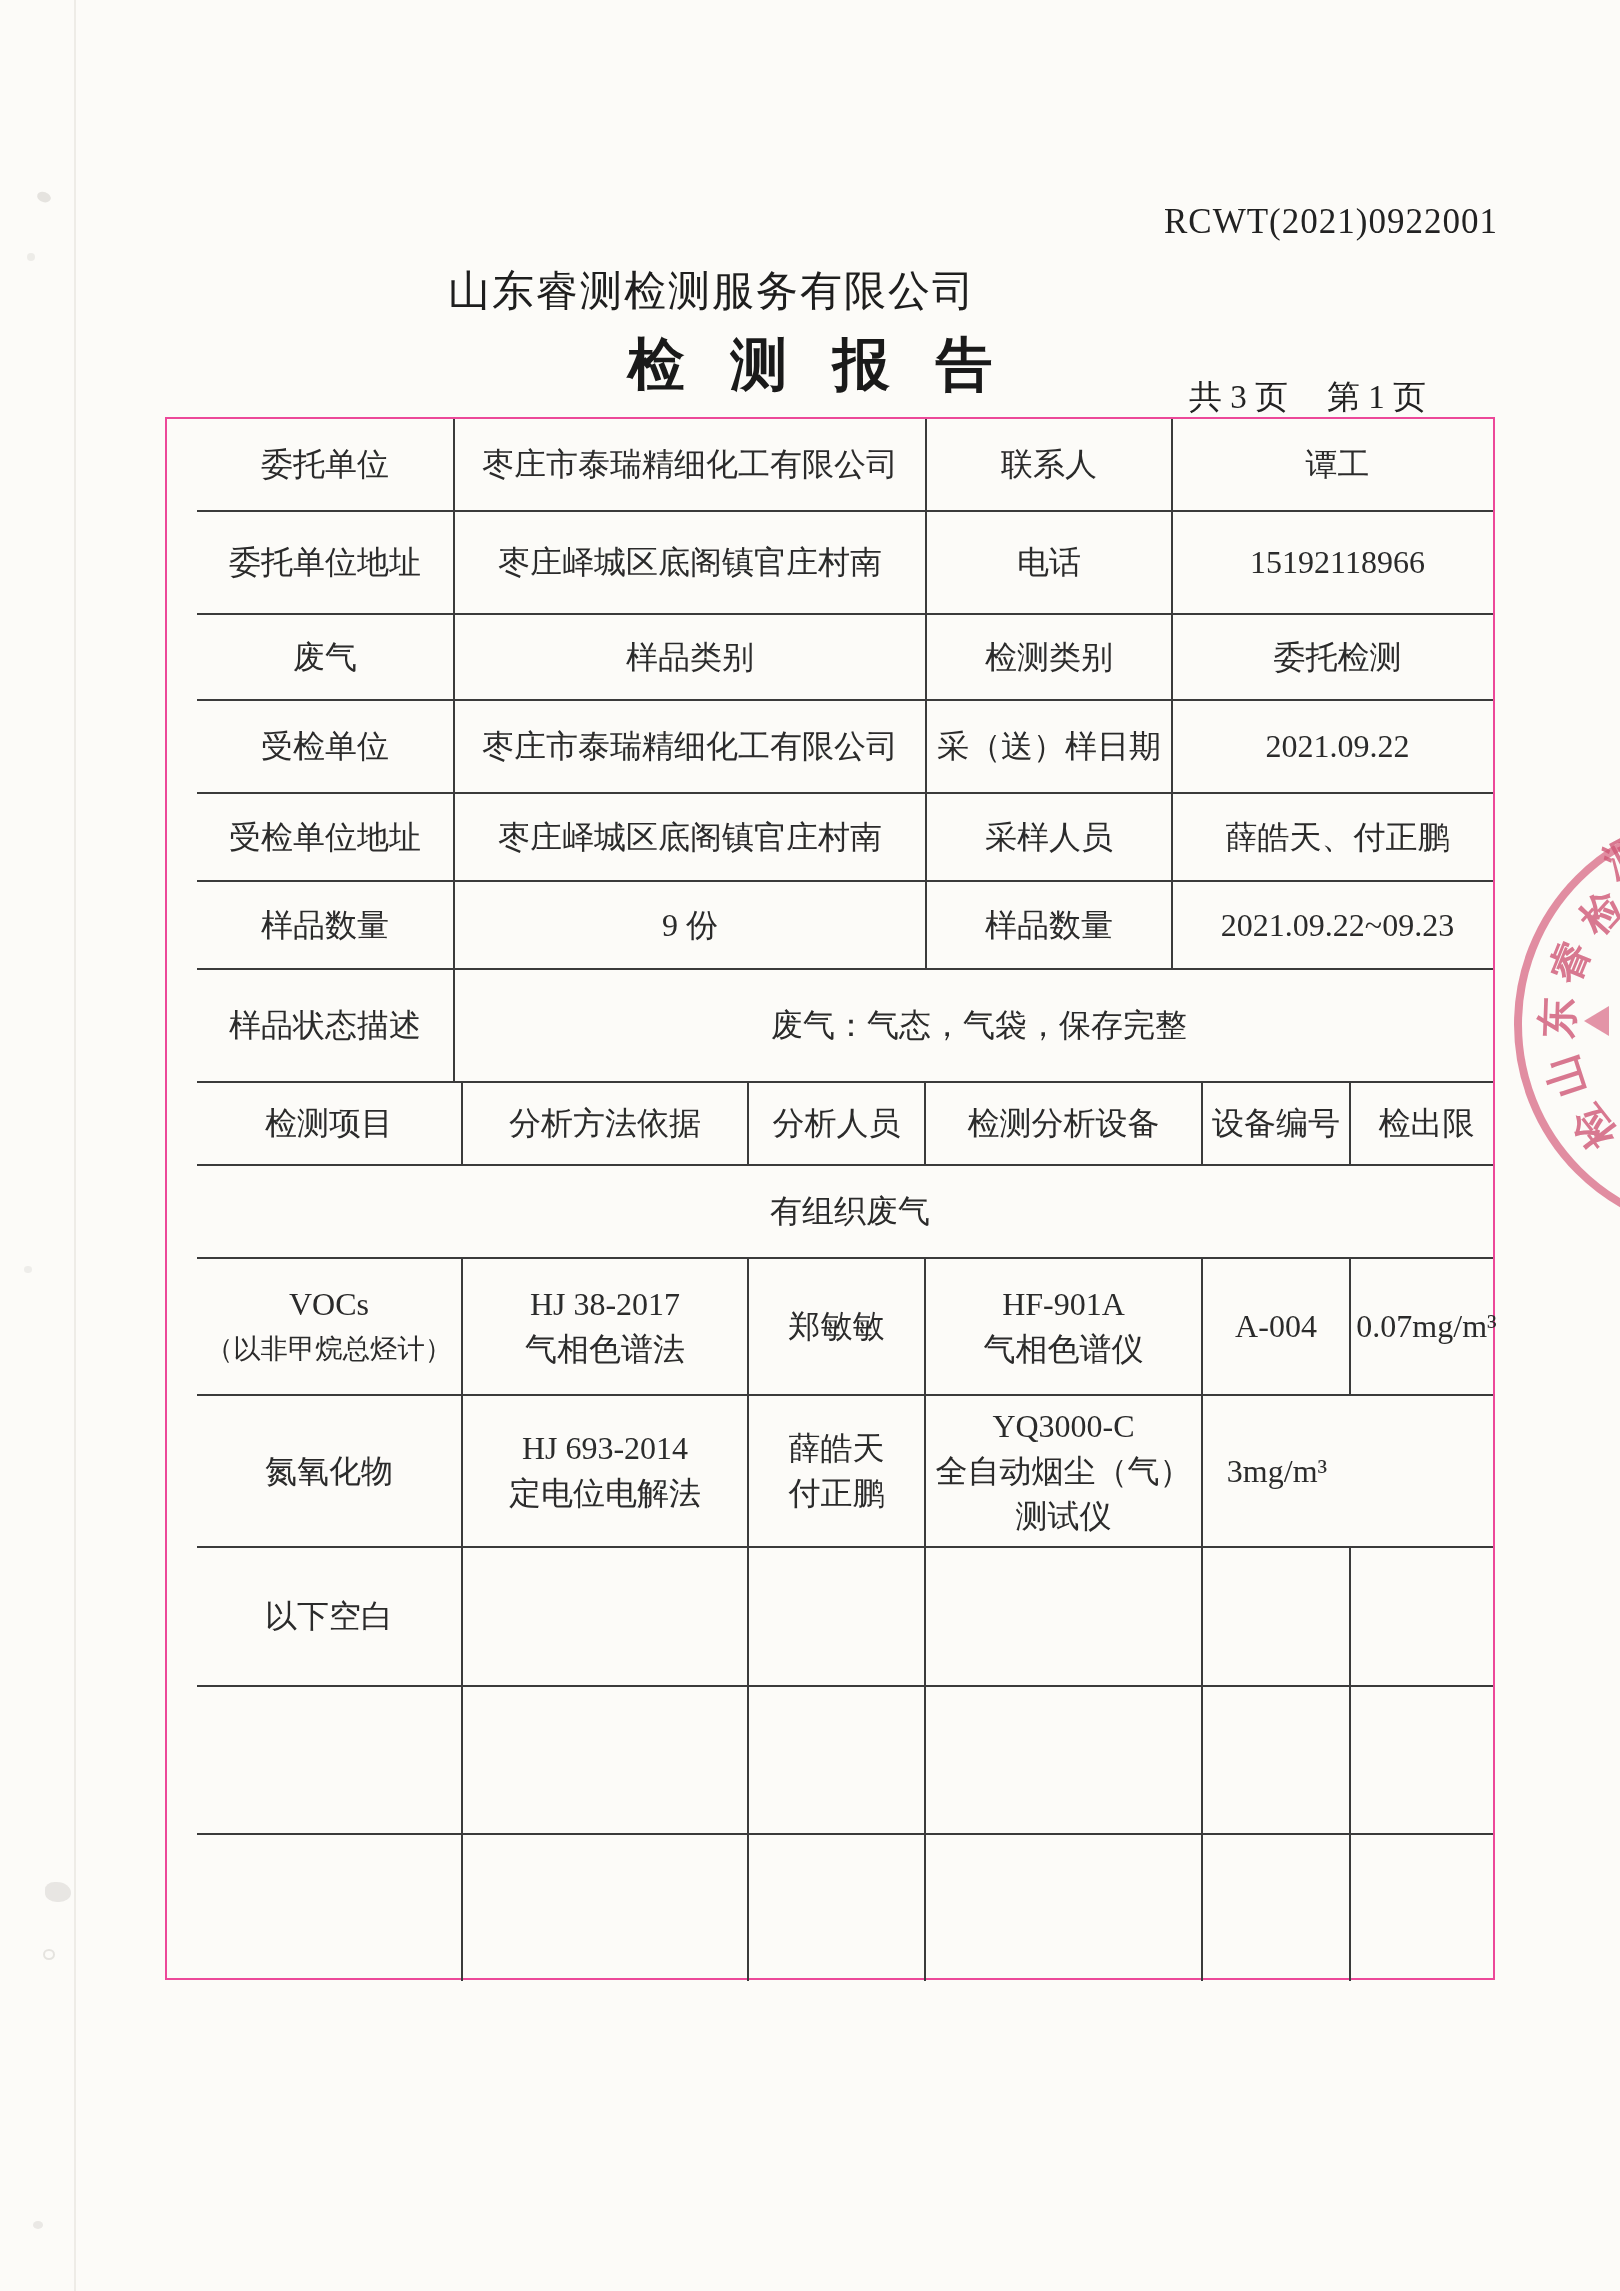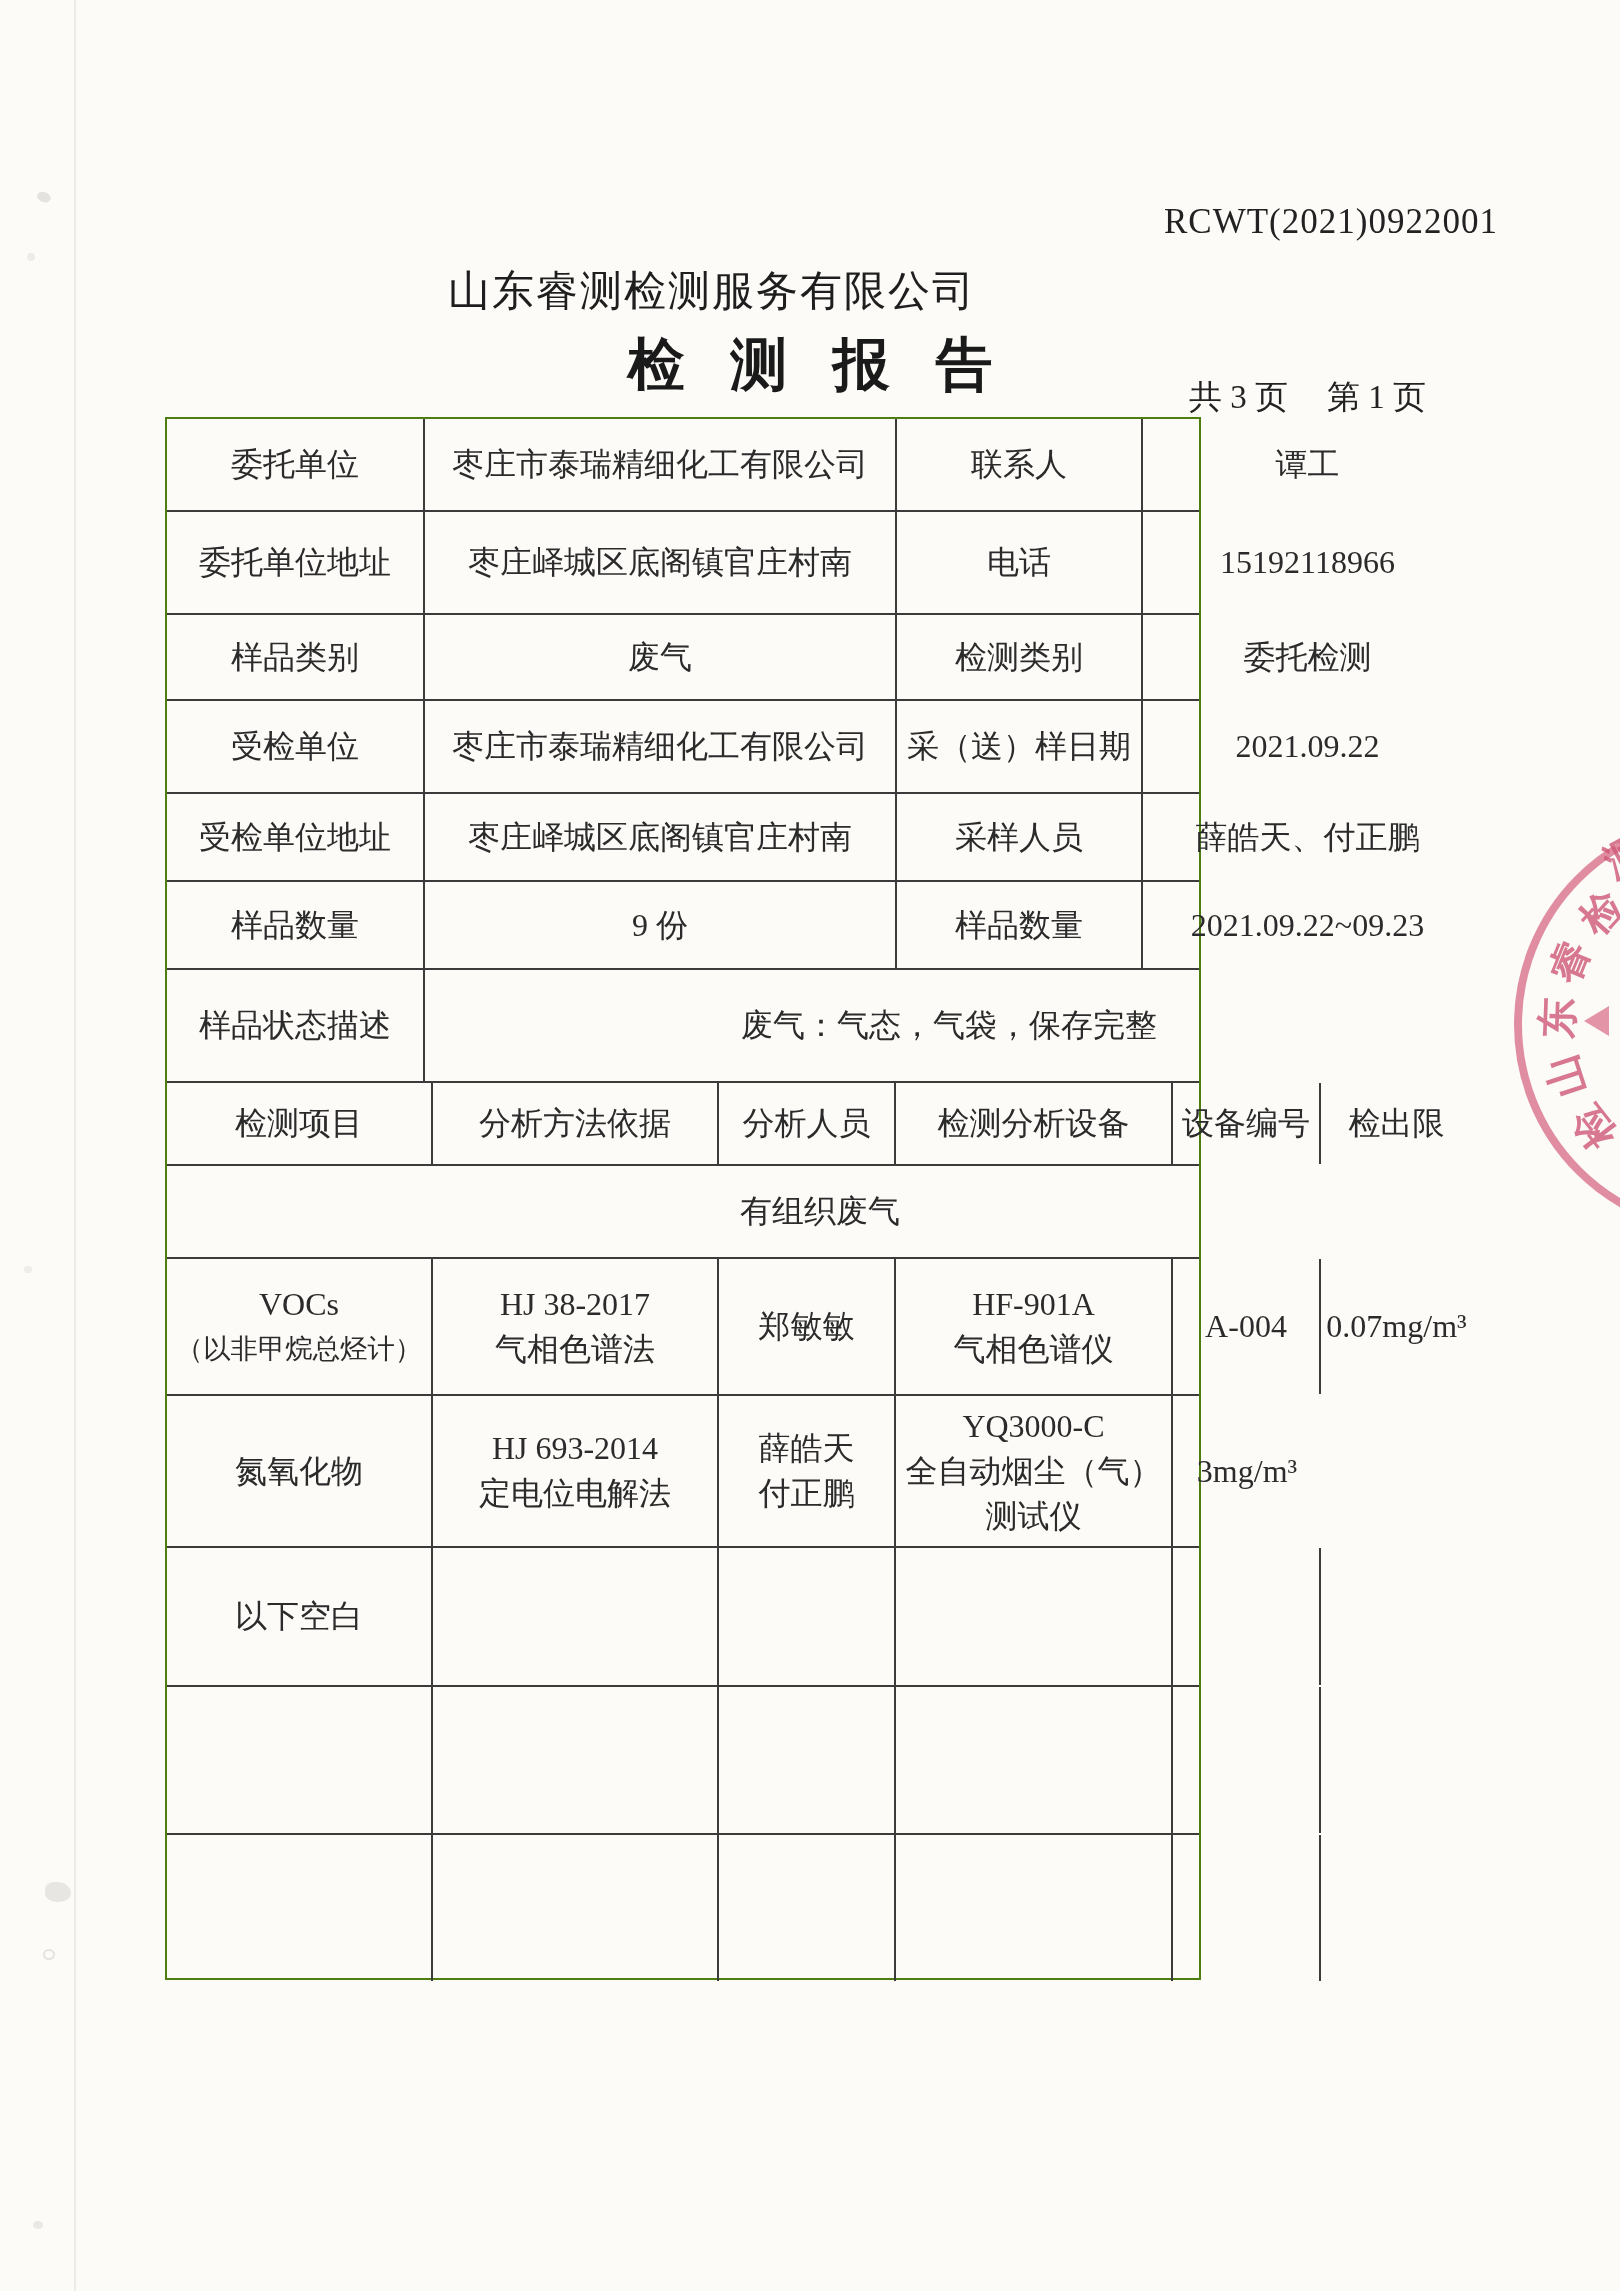--- a/index.html
+++ b/index.html
@@ -46,23 +46,24 @@
   }
   .page-info{
     position:absolute; left:1189px; top:345px;
     font-size:33px; color:#222; white-space:nowrap;margin-top:30px;
   }
   .page-info .gap{ display:inline-block; width:39px; }
 
   
   .doc-table{
     position:absolute; left:165px; top:417px;
-    width:1036px; height:1563px;
-    border:2px solid #4d7c0f;
+    width:1330px; height:1563px;
+    border:2px solid #ec4899;
     font-size:32px;
+    padding-left:30px;
   }
   .trow{ display:grid; border-bottom:2px solid #3b3b3b; }
   .trow:last-child{ border-bottom:none; }
   .cell{
     border-right:2px solid #3b3b3b;
     display:flex; flex-direction:column;
     align-items:center; justify-content:center;
     text-align:center; line-height:45px;
     overflow:hidden; white-space:nowrap;
   }
@@ -130,22 +131,22 @@
       <div class="cell">联系人</div>
       <div class="cell">谭工</div>
     </div>
     <div class="trow cols-info r-h105">
       <div class="cell">委托单位地址</div>
       <div class="cell">枣庄峄城区底阁镇官庄村南</div>
       <div class="cell">电话</div>
       <div class="cell">15192118966</div>
     </div>
     <div class="trow cols-info r-h88">
+      <div class="cell">废气</div>
       <div class="cell">样品类别</div>
-      <div class="cell">废气</div>
       <div class="cell">检测类别</div>
       <div class="cell">委托检测</div>
     </div>
     <div class="trow cols-info r-h95">
       <div class="cell">受检单位</div>
       <div class="cell">枣庄市泰瑞精细化工有限公司</div>
       <div class="cell">采（送）样日期</div>
       <div class="cell">2021.09.22</div>
     </div>
     <div class="trow cols-info r-h90">

